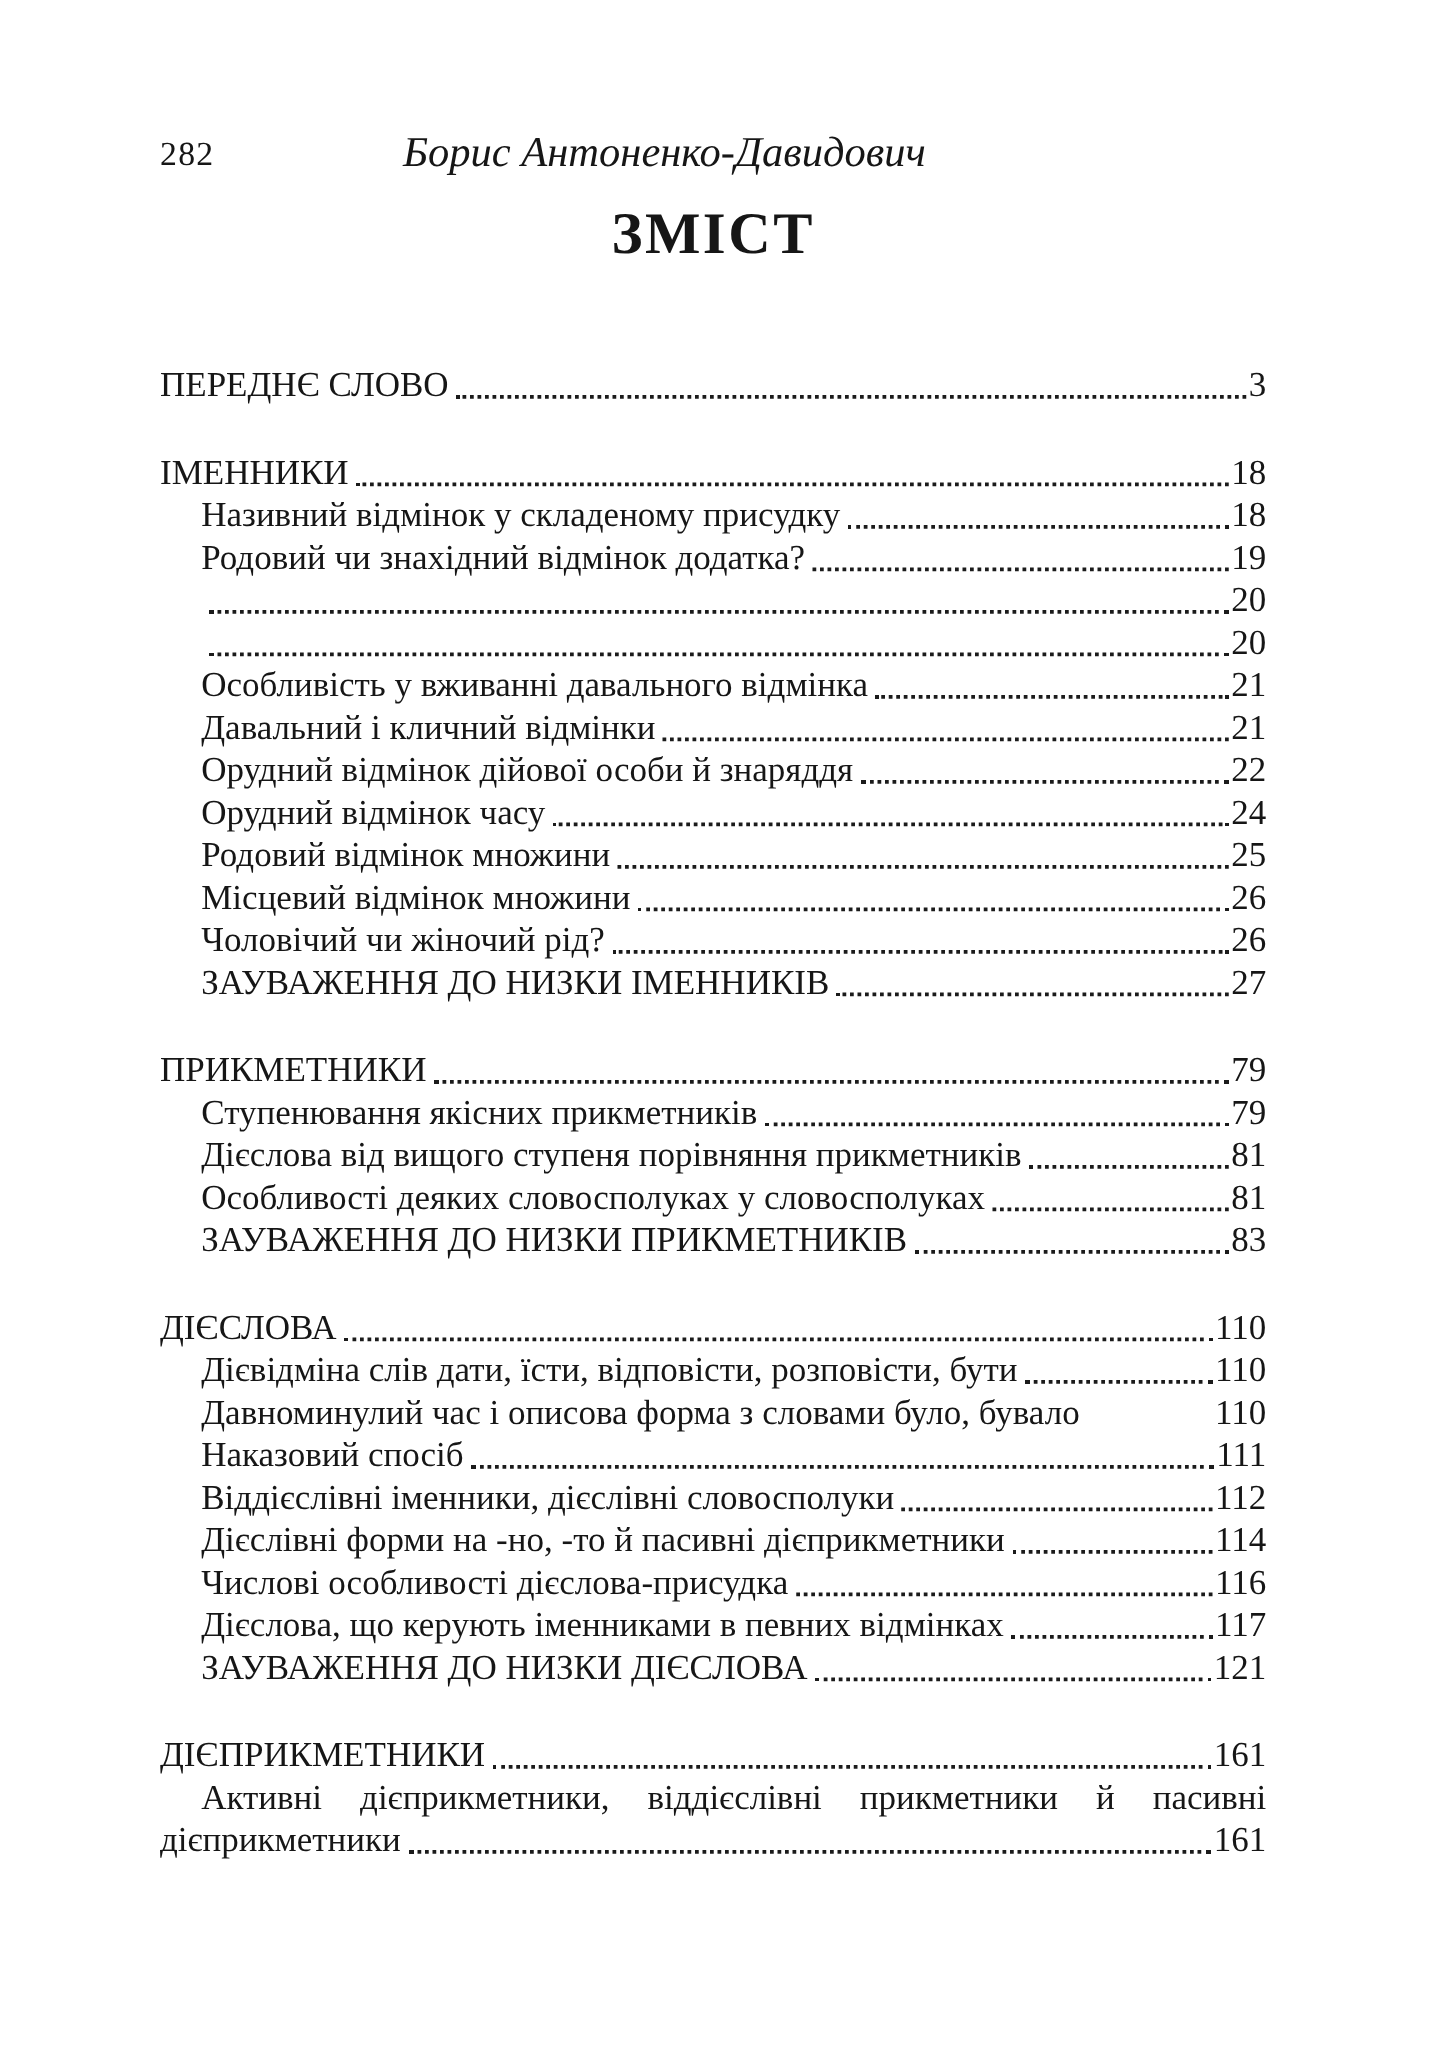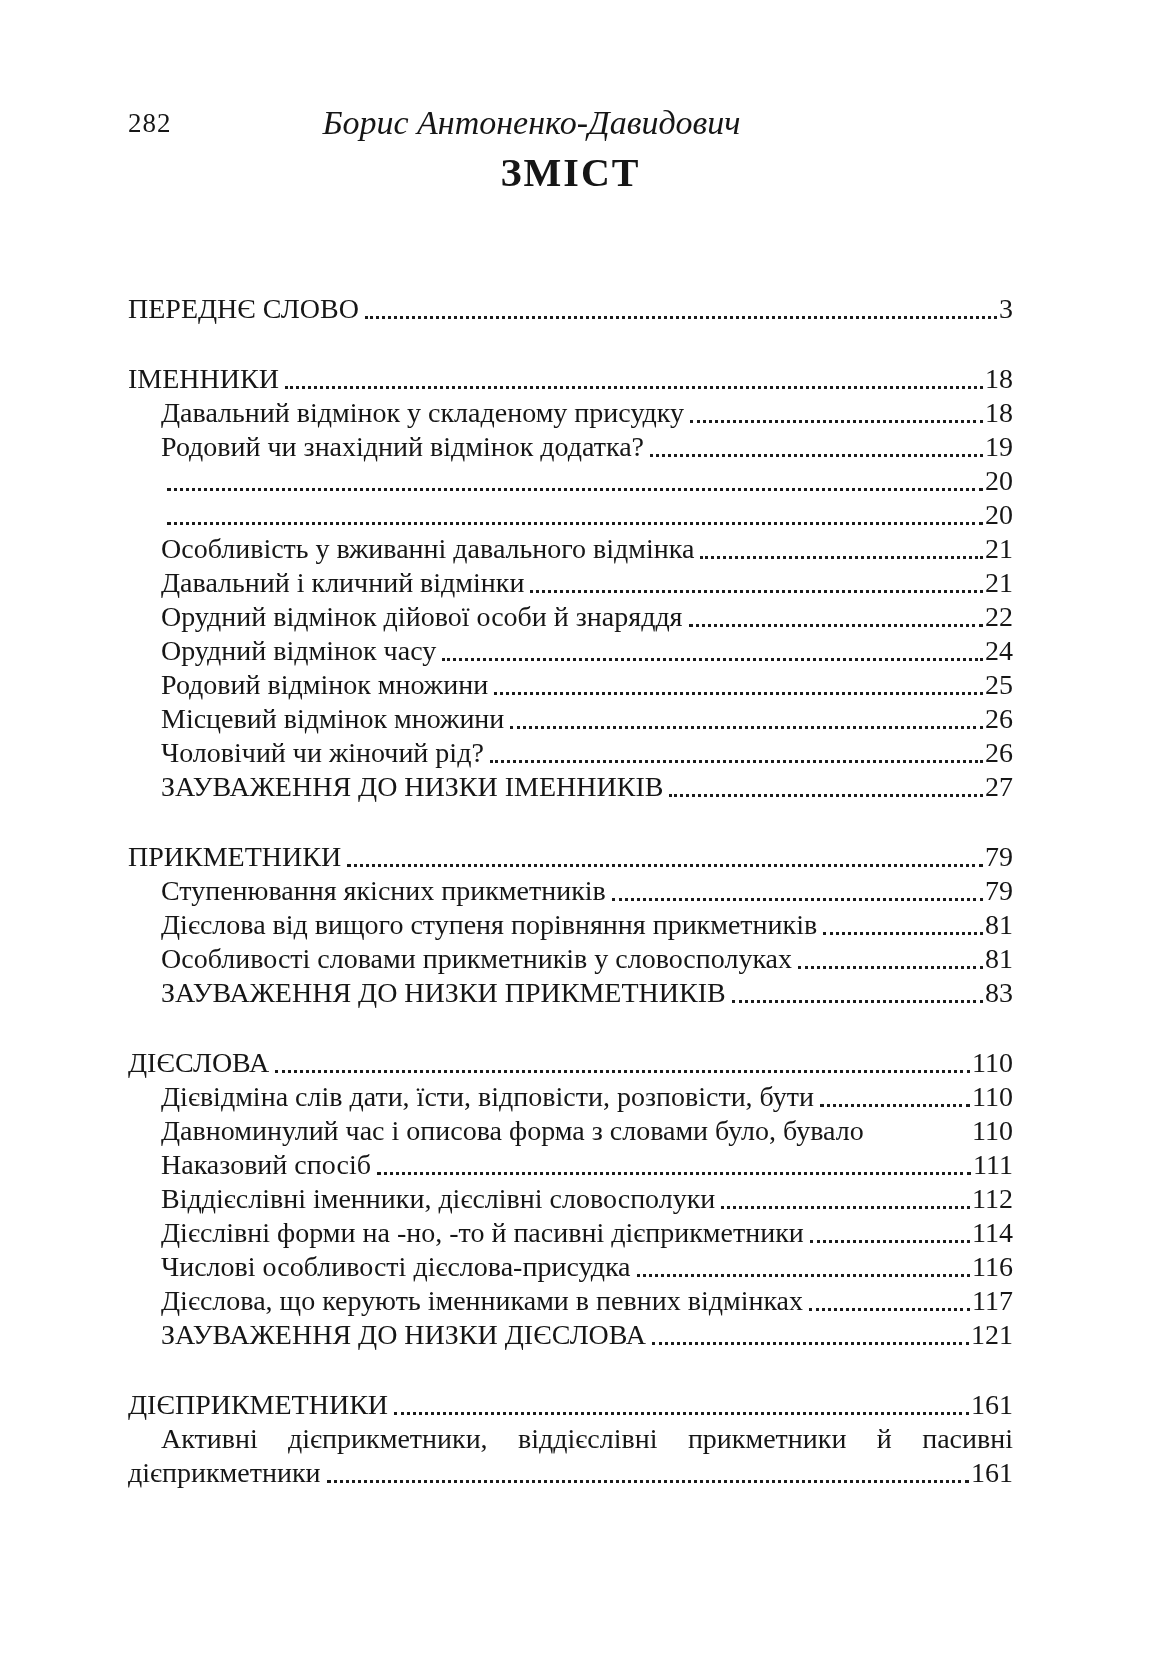--- a/index.html
+++ b/index.html
@@ -26,23 +26,23 @@
   .running-head {
     position: absolute; left: 0; right: 78px; top: 0;
     text-align: center;
     font-style: italic;
     font-size: 34px;
   }
 
   
   .doc-title {
     position: absolute;
-    top: 149px; left: 128px; width: 885px;
+    top: 163px; left: 128px; width: 885px;
     text-align: center;
-    font-size: 40px;
+    font-size: 47px;
     font-weight: bold;
     letter-spacing: 2px;
     line-height: 48px;
   }
 
   
   .toc {
     position: absolute;
     top: 292px; left: 128px; width: 885px;
     font-size: 28px;
@@ -94,21 +94,21 @@
       <span class="dots"></span>
       <span class="pg">3</span>
     </div>
 
     <div class="row top gap">
       <span class="label">ІМЕННИКИ</span>
       <span class="dots"></span>
       <span class="pg">18</span>
     </div>
     <div class="row sub">
-      <span class="label">Давальний відмінок у складеному присудку</span>
+      <span class="label">Називний відмінок у складеному присудку</span>
       <span class="dots"></span>
       <span class="pg">18</span>
     </div>
     <div class="row sub">
       <span class="label">Родовий чи знахідний відмінок додатка?</span>
       <span class="dots"></span>
       <span class="pg">19</span>
     </div>
     <div class="row sub">
       <span class="dots"></span>
@@ -168,21 +168,21 @@
       <span class="label">Ступенювання якісних прикметників</span>
       <span class="dots"></span>
       <span class="pg">79</span>
     </div>
     <div class="row sub">
       <span class="label">Дієслова від вищого ступеня порівняння прикметників</span>
       <span class="dots"></span>
       <span class="pg">81</span>
     </div>
     <div class="row sub">
-      <span class="label">Особливості словами прикметників у словосполуках</span>
+      <span class="label">Особливості деяких словосполуках у словосполуках</span>
       <span class="dots"></span>
       <span class="pg">81</span>
     </div>
     <div class="row sub">
       <span class="label">ЗАУВАЖЕННЯ ДО НИЗКИ ПРИКМЕТНИКІВ</span>
       <span class="dots"></span>
       <span class="pg">83</span>
     </div>
 
     <div class="row top gap">

